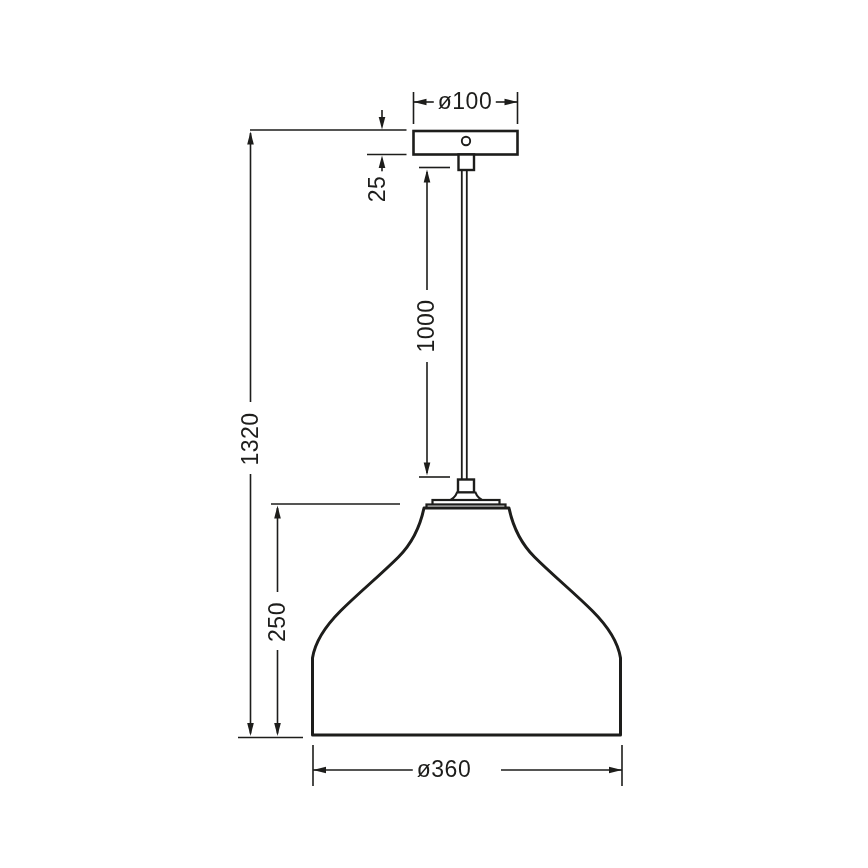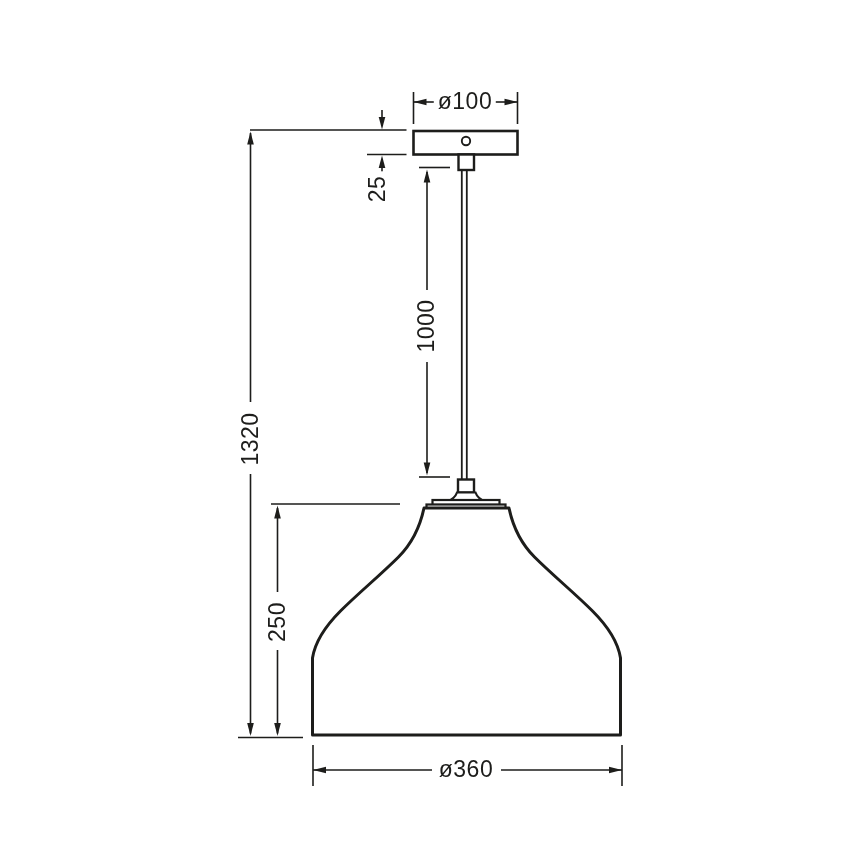--- a/index.html
+++ b/index.html
@@ -124,14 +124,14 @@
   <div class="dim-label" style="left:465px; top:101px;">ø100</div>
 
   <div class="dim-label vertical" style="left:377px; top:189px;">25</div>
 
   <div class="dim-label vertical" style="left:426px; top:326px;">1000</div>
 
   <div class="dim-label vertical" style="left:250px; top:439px;">1320</div>
 
   <div class="dim-label vertical" style="left:277px; top:622px;">250</div>
 
-  <div class="dim-label" style="left:466px; top:769px;text-align:right;">ø360</div>
+  <div class="dim-label" style="left:444px; top:769px;text-align:right;">ø360</div>
 </div>
 
 </body></html>

